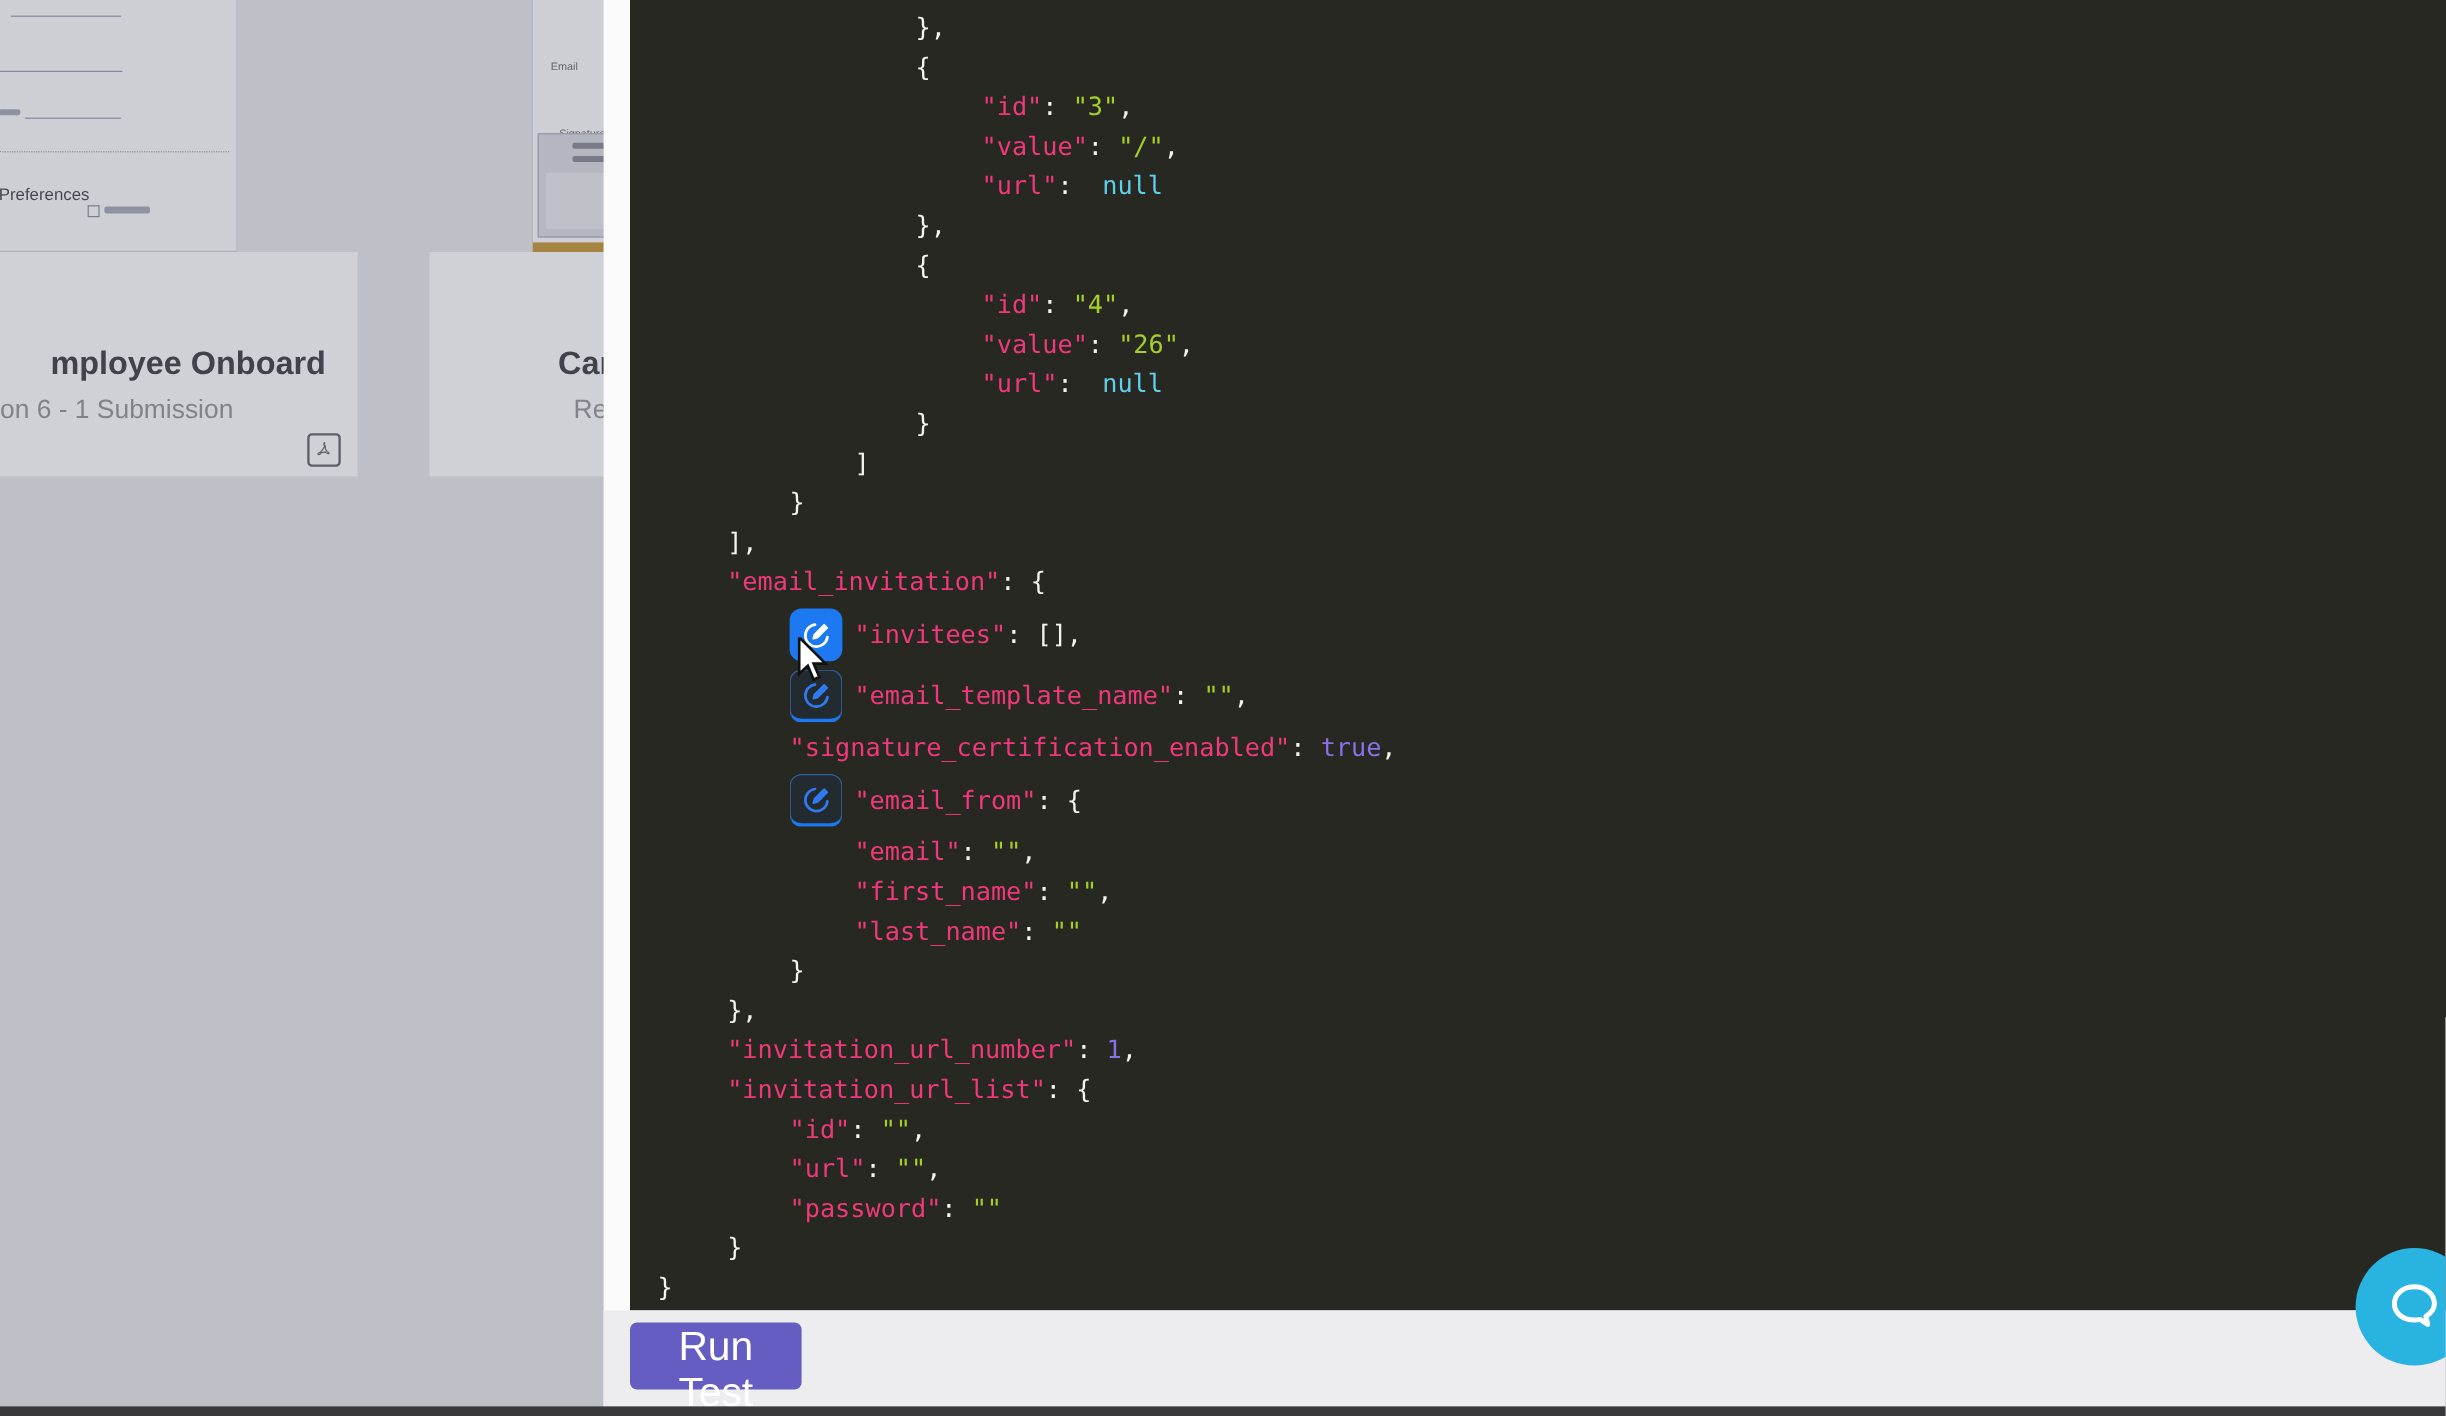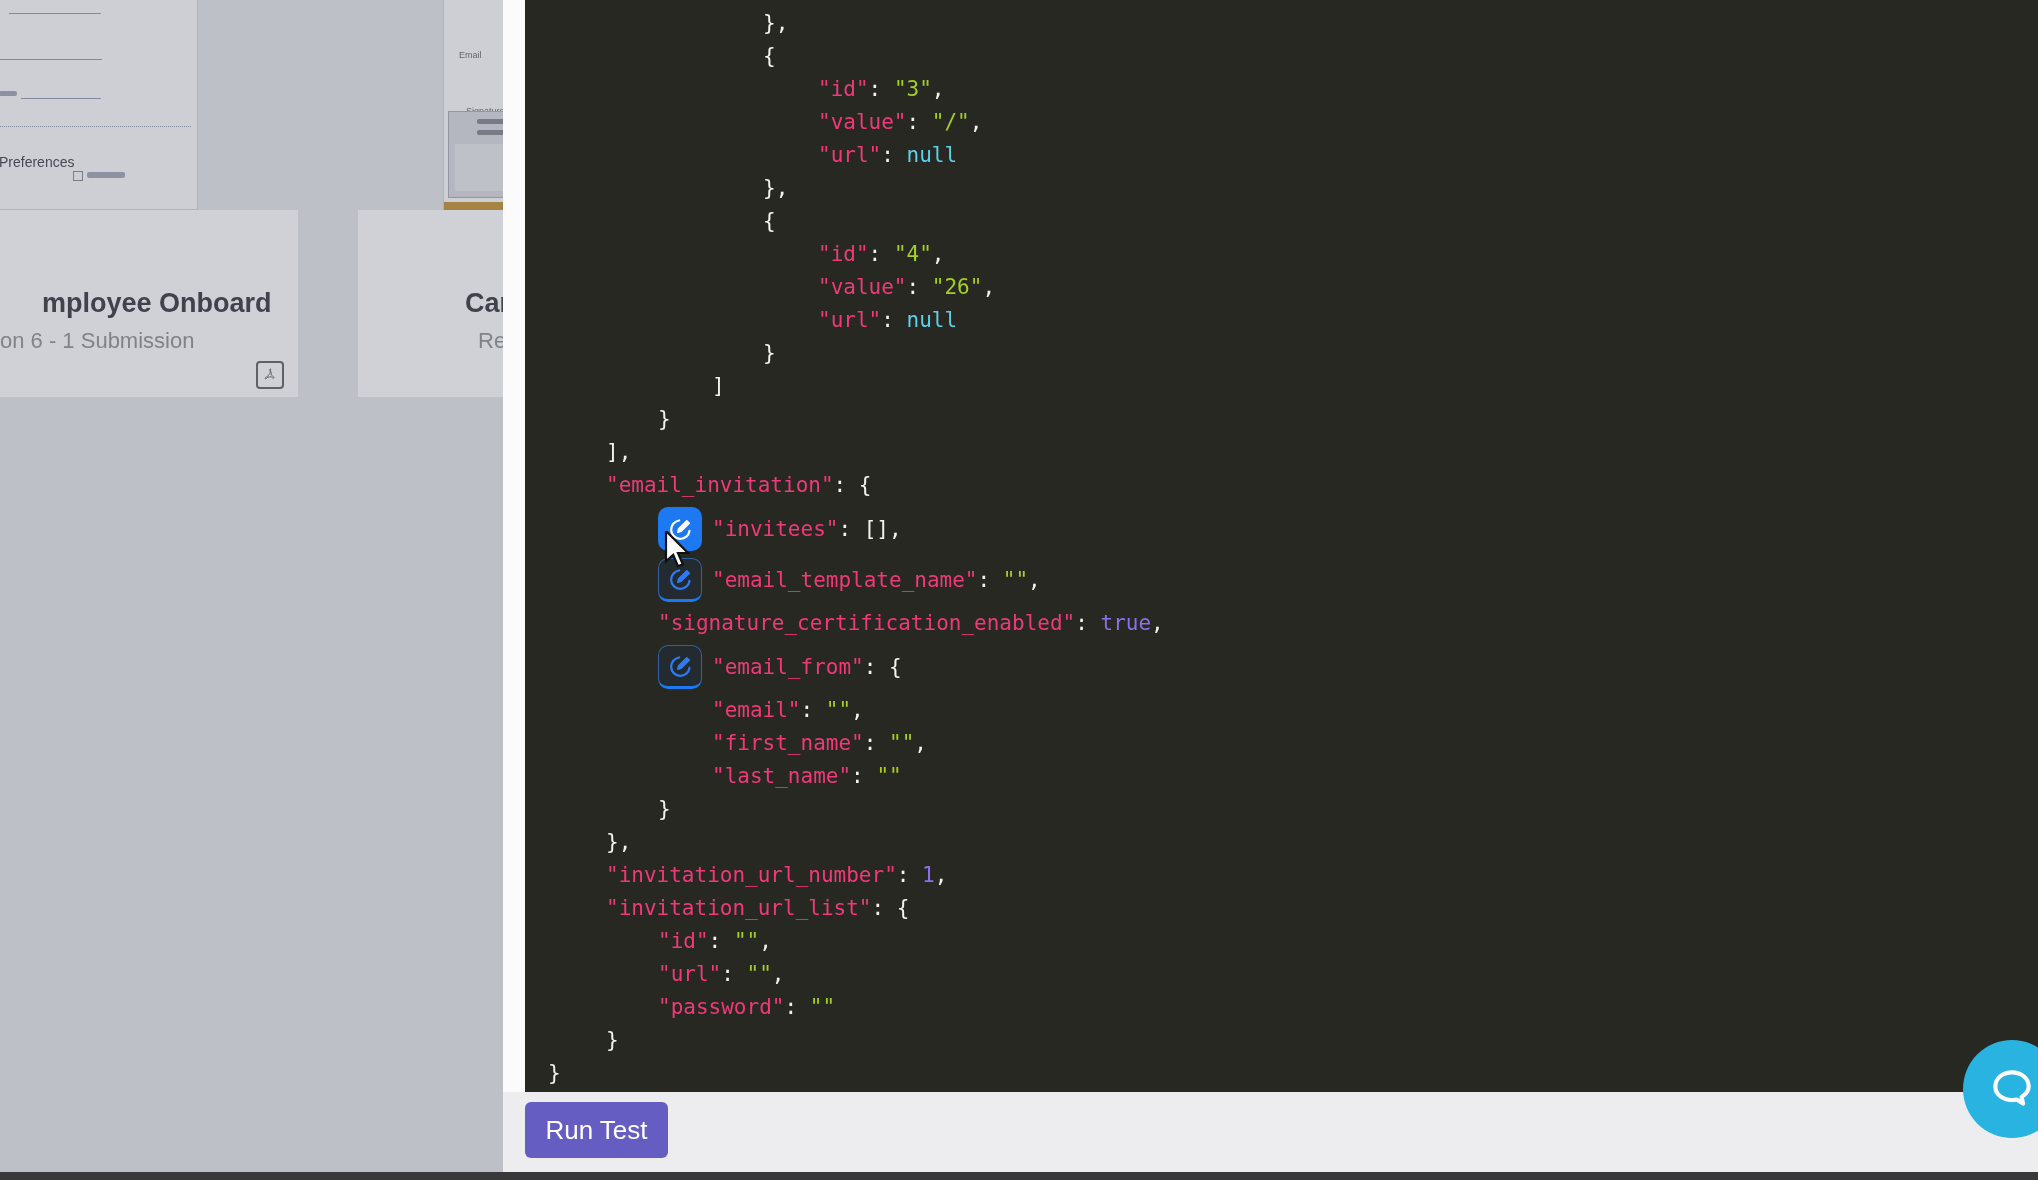--- a/index.html
+++ b/index.html
@@ -28,32 +28,32 @@
   
   .panel{position:absolute;left:503px;top:0;width:1535px;height:1172px;background:#fbfbfc;z-index:3;}
   .code-area{
     position:absolute;left:22px;right:0;top:0;height:1092px;background:var(--codebg);
     overflow:hidden;font-family:"DejaVu Sans Mono",monospace;font-size:21px;color:var(--punct);
   }
   .row{white-space:pre;line-height:33px;height:33px;}
   .row.btnrow{display:flex;align-items:center;height:48px;margin:3px 0;line-height:normal;}
   .seg-key{color:var(--key);}
   .seg-string{color:var(--str);}
-  .seg-null{color:var(--null);}
+  .seg-null{color:var(--null);margin-left:12px;}
   .seg-literal{color:var(--lit);}
   .seg-punct{color:var(--punct);}
   .cbtn{width:44px;height:44px;border-radius:10px;box-sizing:border-box;flex:none;
     display:flex;align-items:center;justify-content:center;margin-right:10px;}
   .cbtn.filled{background:var(--btnblue);color:#ffffff;}
   .cbtn.outlined{background:rgba(25,50,95,0.25);border:1px solid #31609f;
     border-bottom:3px solid var(--btnblue);color:#2f7bf0;}
   .cbtn svg{width:27px;height:27px;display:block;}
   .panel-footer{position:absolute;left:0;right:0;top:1092px;height:80px;background:#ededef;}
   .run-btn{position:absolute;left:22px;top:10px;width:143px;height:56px;border:none;
-    border-radius:6px;background:var(--runbg);color:#ffffff;font-size:26px;
+    border-radius:6px;background:var(--runbg);color:#ffffff;font-size:34px;
     font-family:"Liberation Sans",sans-serif;cursor:pointer;}
   
   .chat-fab{position:absolute;left:1963px;top:1040px;width:98px;height:98px;border-radius:50%;
     background:var(--chatbg);z-index:6;display:flex;align-items:center;justify-content:center;}
   .cursor{position:absolute;left:664px;top:531px;z-index:7;}
   .bottom-strip{position:absolute;left:0;top:1172px;width:2038px;height:8px;background:#39393b;z-index:8;}
 </style>
 </head>
 <body style="--codebg: #272822; --key: #f0397a; --str: #a5ce27; --null: #5fd0ea; --lit: #8a71e8; --punct: #f4f3ee; --btnblue: #1d79f2; --runbg: #665dc3; --chatbg: #29b3e0; --yellow: #c79a3e;">
 

